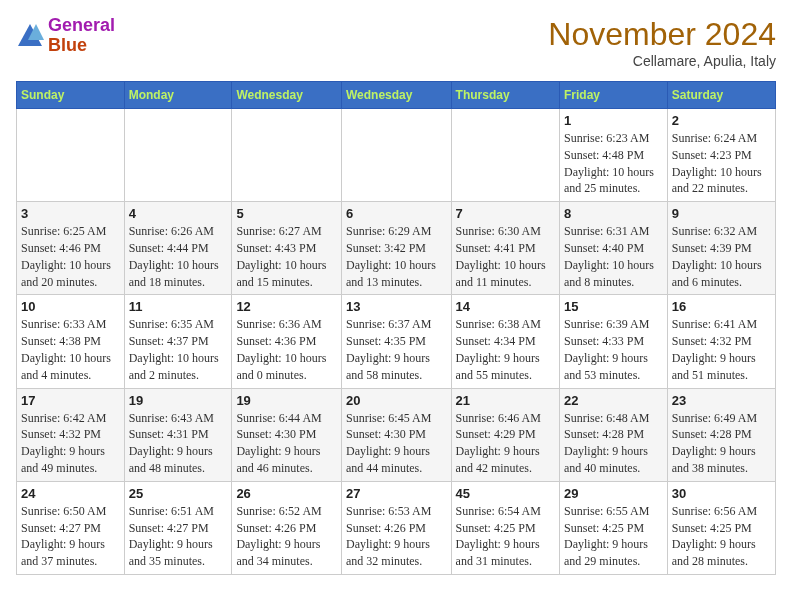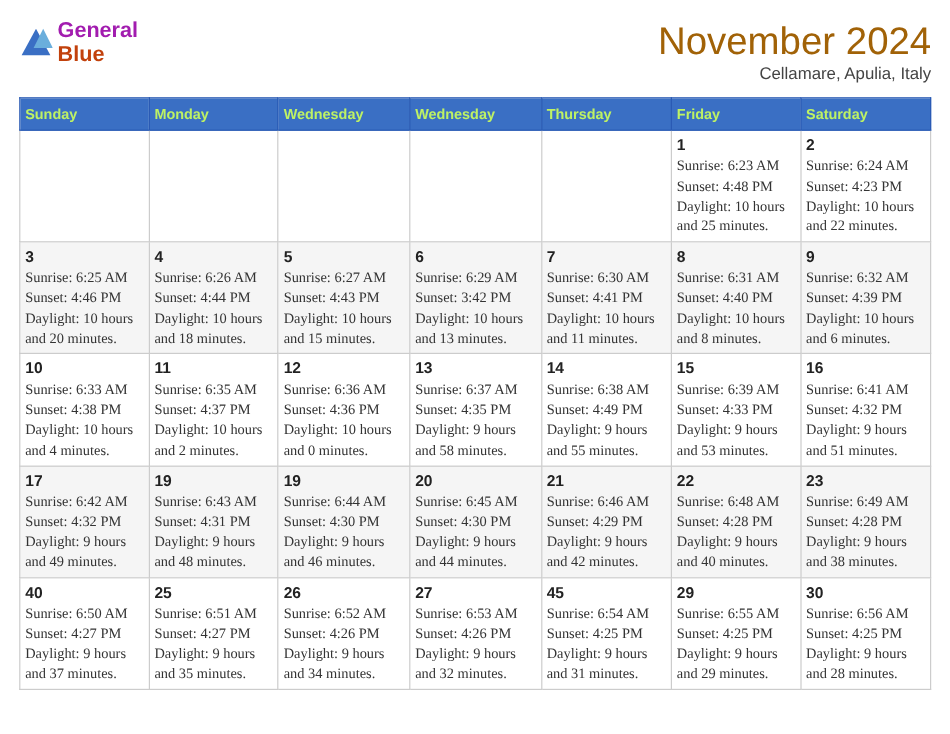--- a/index.html
+++ b/index.html
@@ -202,21 +202,21 @@
         </td>
         <td>
           <div class="day-num">13</div>
           <div class="day-info">Sunrise: 6:37 AM
 Sunset: 4:35 PM
 Daylight: 9 hours and 58 minutes.</div>
         </td>
         <td>
           <div class="day-num">14</div>
           <div class="day-info">Sunrise: 6:38 AM
-Sunset: 4:49 PM
+Sunset: 4:34 PM
 Daylight: 9 hours and 55 minutes.</div>
         </td>
         <td>
           <div class="day-num">15</div>
           <div class="day-info">Sunrise: 6:39 AM
 Sunset: 4:33 PM
 Daylight: 9 hours and 53 minutes.</div>
         </td>
         <td>
           <div class="day-num">16</div>
@@ -264,21 +264,21 @@
         </td>
         <td>
           <div class="day-num">23</div>
           <div class="day-info">Sunrise: 6:49 AM
 Sunset: 4:28 PM
 Daylight: 9 hours and 38 minutes.</div>
         </td>
       </tr>
       <tr>
         <td>
-          <div class="day-num">40</div>
+          <div class="day-num">24</div>
           <div class="day-info">Sunrise: 6:50 AM
 Sunset: 4:27 PM
 Daylight: 9 hours and 37 minutes.</div>
         </td>
         <td>
           <div class="day-num">25</div>
           <div class="day-info">Sunrise: 6:51 AM
 Sunset: 4:27 PM
 Daylight: 9 hours and 35 minutes.</div>
         </td>

